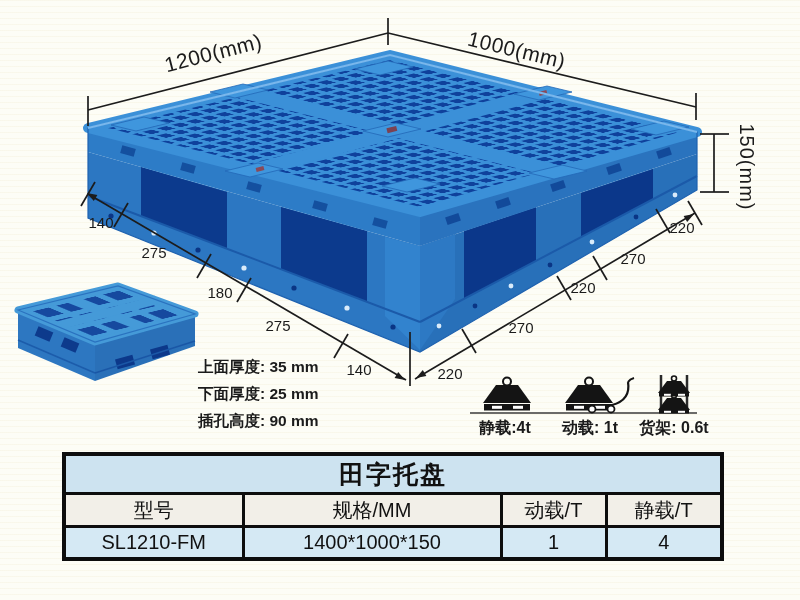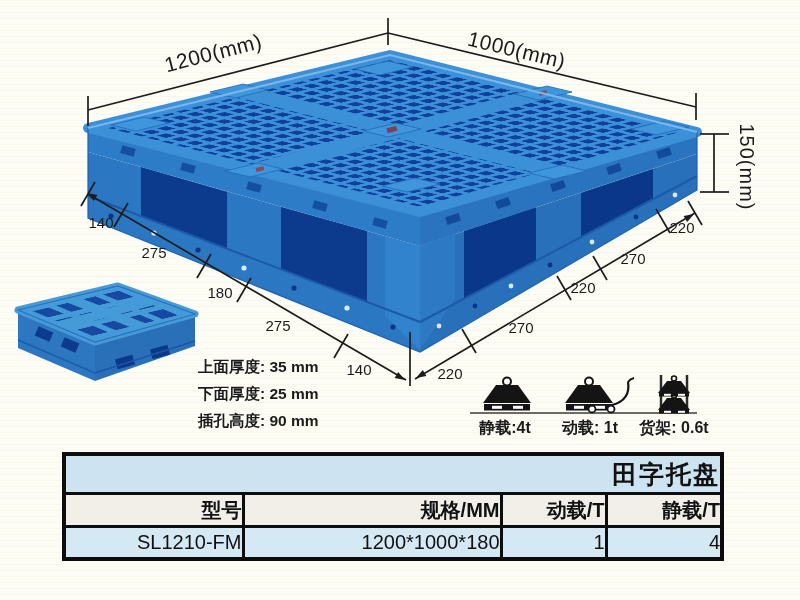--- a/index.html
+++ b/index.html
@@ -18,25 +18,25 @@
   .note{font-size:15.5px;font-weight:bold;}
   .loadlbl{font-size:16px;font-weight:bold;text-anchor:middle;}
   .mid{text-anchor:middle;}
   
   .spec-table{
     position:absolute;left:62px;top:452px;width:658px;
     border-collapse:collapse;table-layout:fixed;
     border:4px solid #0d0d0d;
   }
   .spec-table td{
-    border:3px solid #0d0d0d;text-align:right;vertical-align:middle;
+    border:3px solid #0d0d0d;text-align:center;vertical-align:middle;
     padding:0;color:#111;
   }
   .t-title td{height:36px;background:#cde3f0;font-size:25px;font-weight:bold;letter-spacing:2px;}
-  .t-head td{height:30px;background:#f2efe8;font-size:20px;font-weight:bold;}
+  .t-head td{height:30px;background:#f2efe8;font-size:20px;font-weight:normal;}
   .t-data td{height:29px;background:#d5e9f4;font-size:20px;}
 </style>
 </head>
 <body>
 
 <div class="screen">
 
 <svg class="fig-svg" width="800" height="600" viewBox="0 0 800 600">
   <defs>
     <pattern id="meshMain" width="15" height="15" patternUnits="userSpaceOnUse" patternTransform="matrix(0.972,-0.235,0.969,0.245,88,128)">
@@ -246,20 +246,20 @@
       <td colspan="4">田字托盘</td>
     </tr>
     <tr class="t-head">
       <td>型号</td>
       <td>规格/MM</td>
       <td>动载/T</td>
       <td>静载/T</td>
     </tr>
     <tr class="t-data">
       <td>SL1210-FM</td>
-      <td>1200*1000*180</td>
+      <td>1400*1000*150</td>
       <td>1</td>
       <td>4</td>
     </tr>
   </tbody>
 </table>
 
 </div>
 
 </body></html>

